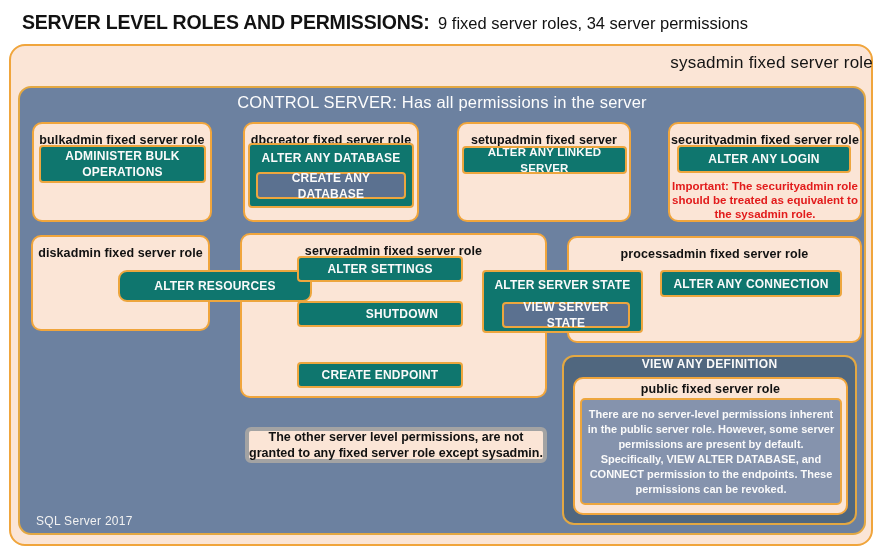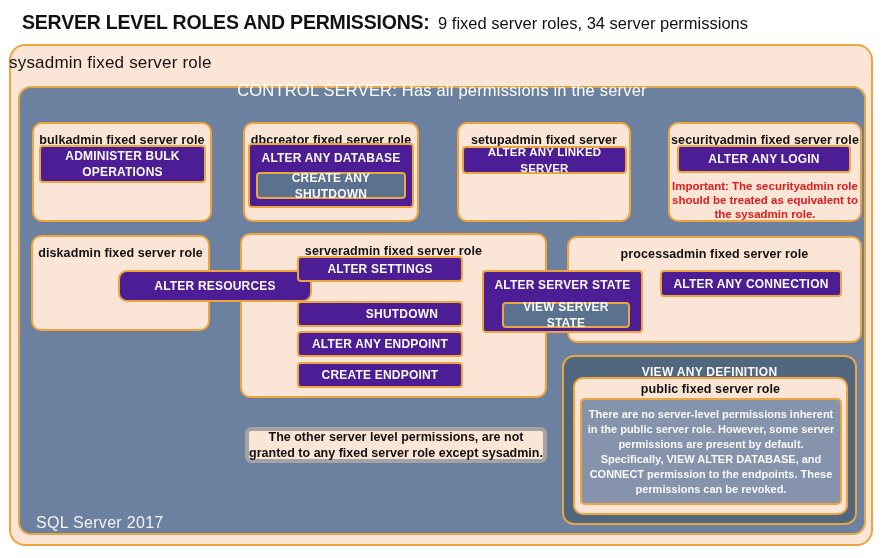--- a/index.html
+++ b/index.html
@@ -13,52 +13,52 @@
 
   .page-title { left:22px; top:7px; width:840px; height:30px; line-height:30px; white-space:nowrap; color:#121212; }
   .page-title .t-bold { font-size:19.5px; font-weight:bold; letter-spacing:-0.2px; }
   .page-title .t-rest { font-size:16.5px; font-weight:normal; margin-left:4px; }
 
   .sysadmin-box {
     left:9px; top:44px; width:864px; height:502px;
     background:#FBE5D6; border:2px solid #F0A53C; border-radius:16px;
   }
   .sysadmin-label {
-    left:9px; top:53px; width:864px; text-align:left;
+    left:9px; top:53px; width:864px; text-align:right;
     font-size:17px; color:#141414; letter-spacing:0.2px;
   }
   .control-box {
     left:18px; top:86px; width:848px; height:449px;
     background:#6C81A0; border:2px solid #E3A843; border-radius:13px; z-index:1;
   }
   .control-label {
-    left:18px; top:81px; width:848px; text-align:center;
+    left:18px; top:93px; width:848px; text-align:center;
     font-size:16.5px; color:#FDFDFD; letter-spacing:0.2px; z-index:2;
   }
   .sql-version {
-    left:36px; top:514px; font-size:16px; color:#F2F2F2; z-index:2; letter-spacing:0.3px;
+    left:36px; top:514px; font-size:12px; color:#F2F2F2; z-index:2; letter-spacing:0.3px;
   }
 
   .role-box {
     background:#FBE5D6; border:2px solid #F0A53C; border-radius:10px; z-index:2;
   }
   .role-title {
     font-weight:bold; font-size:12.5px; color:#111; text-align:center;
     padding-top:9px; letter-spacing:0.1px;
   }
   .dark-panel {
     background:#50677F; border:2px solid #E3A843; border-radius:12px; z-index:2;
   }
   .dark-panel-label {
-    font-weight:bold; font-size:12px; color:#FAFAFA; text-align:center; padding-top:8px; letter-spacing:0.3px;
+    font-weight:bold; font-size:12px; color:#FAFAFA; text-align:center; padding-top:0; letter-spacing:0.3px;
   }
 
   .btn {
     position:absolute; box-sizing:border-box;
-    background:#4c1d95; border:2px solid #EDA63E; border-radius:4px;
+    background:#0f766e; border:2px solid #EDA63E; border-radius:4px;
     color:#FAFAFA; font-weight:bold; font-size:12px; letter-spacing:0.2px;
     display:flex; align-items:center; justify-content:center; text-align:center;
     line-height:16px; z-index:3;
   }
   .btn.dark { background:#5B7190; z-index:4; }
   .btn.holder { align-items:flex-start; padding-top:5px; }
 
   .warn-text {
     color:#E21B1B; font-weight:bold; font-size:11.5px; line-height:14px;
     text-align:center; z-index:3;
@@ -101,42 +101,41 @@
   </div>
   <div class="abs role-box" style="left:668px; top:122px; width:194px; height:100px;">
     <div class="role-title">securityadmin fixed server role</div>
   </div>
 
   <div class="btn" style="left:39px; top:145px; width:167px; height:38px;">ADMINISTER BULK OPERATIONS</div>
 
   <div class="btn holder" style="left:248px; top:143px; width:166px; height:65px;">
     <span>ALTER ANY DATABASE</span>
   </div>
-  <div class="btn dark" style="left:256px; top:172px; width:150px; height:27px;">CREATE ANY SHUTDOWN</div>
+  <div class="btn dark" style="left:256px; top:172px; width:150px; height:27px;">CREATE ANY DATABASE</div>
 
   <div class="btn" style="left:462px; top:146px; width:165px; height:28px; font-size:11.5px;">ALTER ANY LINKED SERVER</div>
 
   <div class="btn" style="left:677px; top:145px; width:174px; height:28px;">ALTER ANY LOGIN</div>
   <div class="abs warn-text" style="left:671px; top:179px; width:188px;">Important: The securityadmin role should be treated as equivalent to the sysadmin role.</div>
 
   <div class="abs role-box" style="left:31px; top:235px; width:179px; height:96px;">
     <div class="role-title">diskadmin fixed server role</div>
   </div>
   <div class="abs role-box" style="left:240px; top:233px; width:307px; height:165px;">
     <div class="role-title">serveradmin fixed server role</div>
   </div>
   <div class="abs role-box" style="left:567px; top:236px; width:295px; height:107px;">
     <div class="role-title">processadmin fixed server role</div>
   </div>
 
   <div class="btn" style="left:118px; top:270px; width:194px; height:32px;border-radius:9px;">ALTER RESOURCES</div>
 
   <div class="btn" style="left:297px; top:256px; width:166px; height:26px;">ALTER SETTINGS</div>
   <div class="btn" style="left:297px; top:301px; width:166px; height:26px;padding-left:44px;">SHUTDOWN</div>
-  <div class="btn" style="left:297px; top:331px; width:166px; height:26px;">ALTER ANY ENDPOINT</div>
   <div class="btn" style="left:297px; top:362px; width:166px; height:26px;">CREATE ENDPOINT</div>
 
   <div class="btn holder" style="left:482px; top:270px; width:161px; height:63px;">
     <span>ALTER SERVER STATE</span>
   </div>
   <div class="btn dark" style="left:502px; top:302px; width:128px; height:26px;">VIEW SERVER STATE</div>
 
   <div class="btn" style="left:660px; top:270px; width:182px; height:27px;">ALTER ANY CONNECTION</div>
 
   <div class="abs note-box" style="left:245px; top:427px; width:302px; height:36px;">

